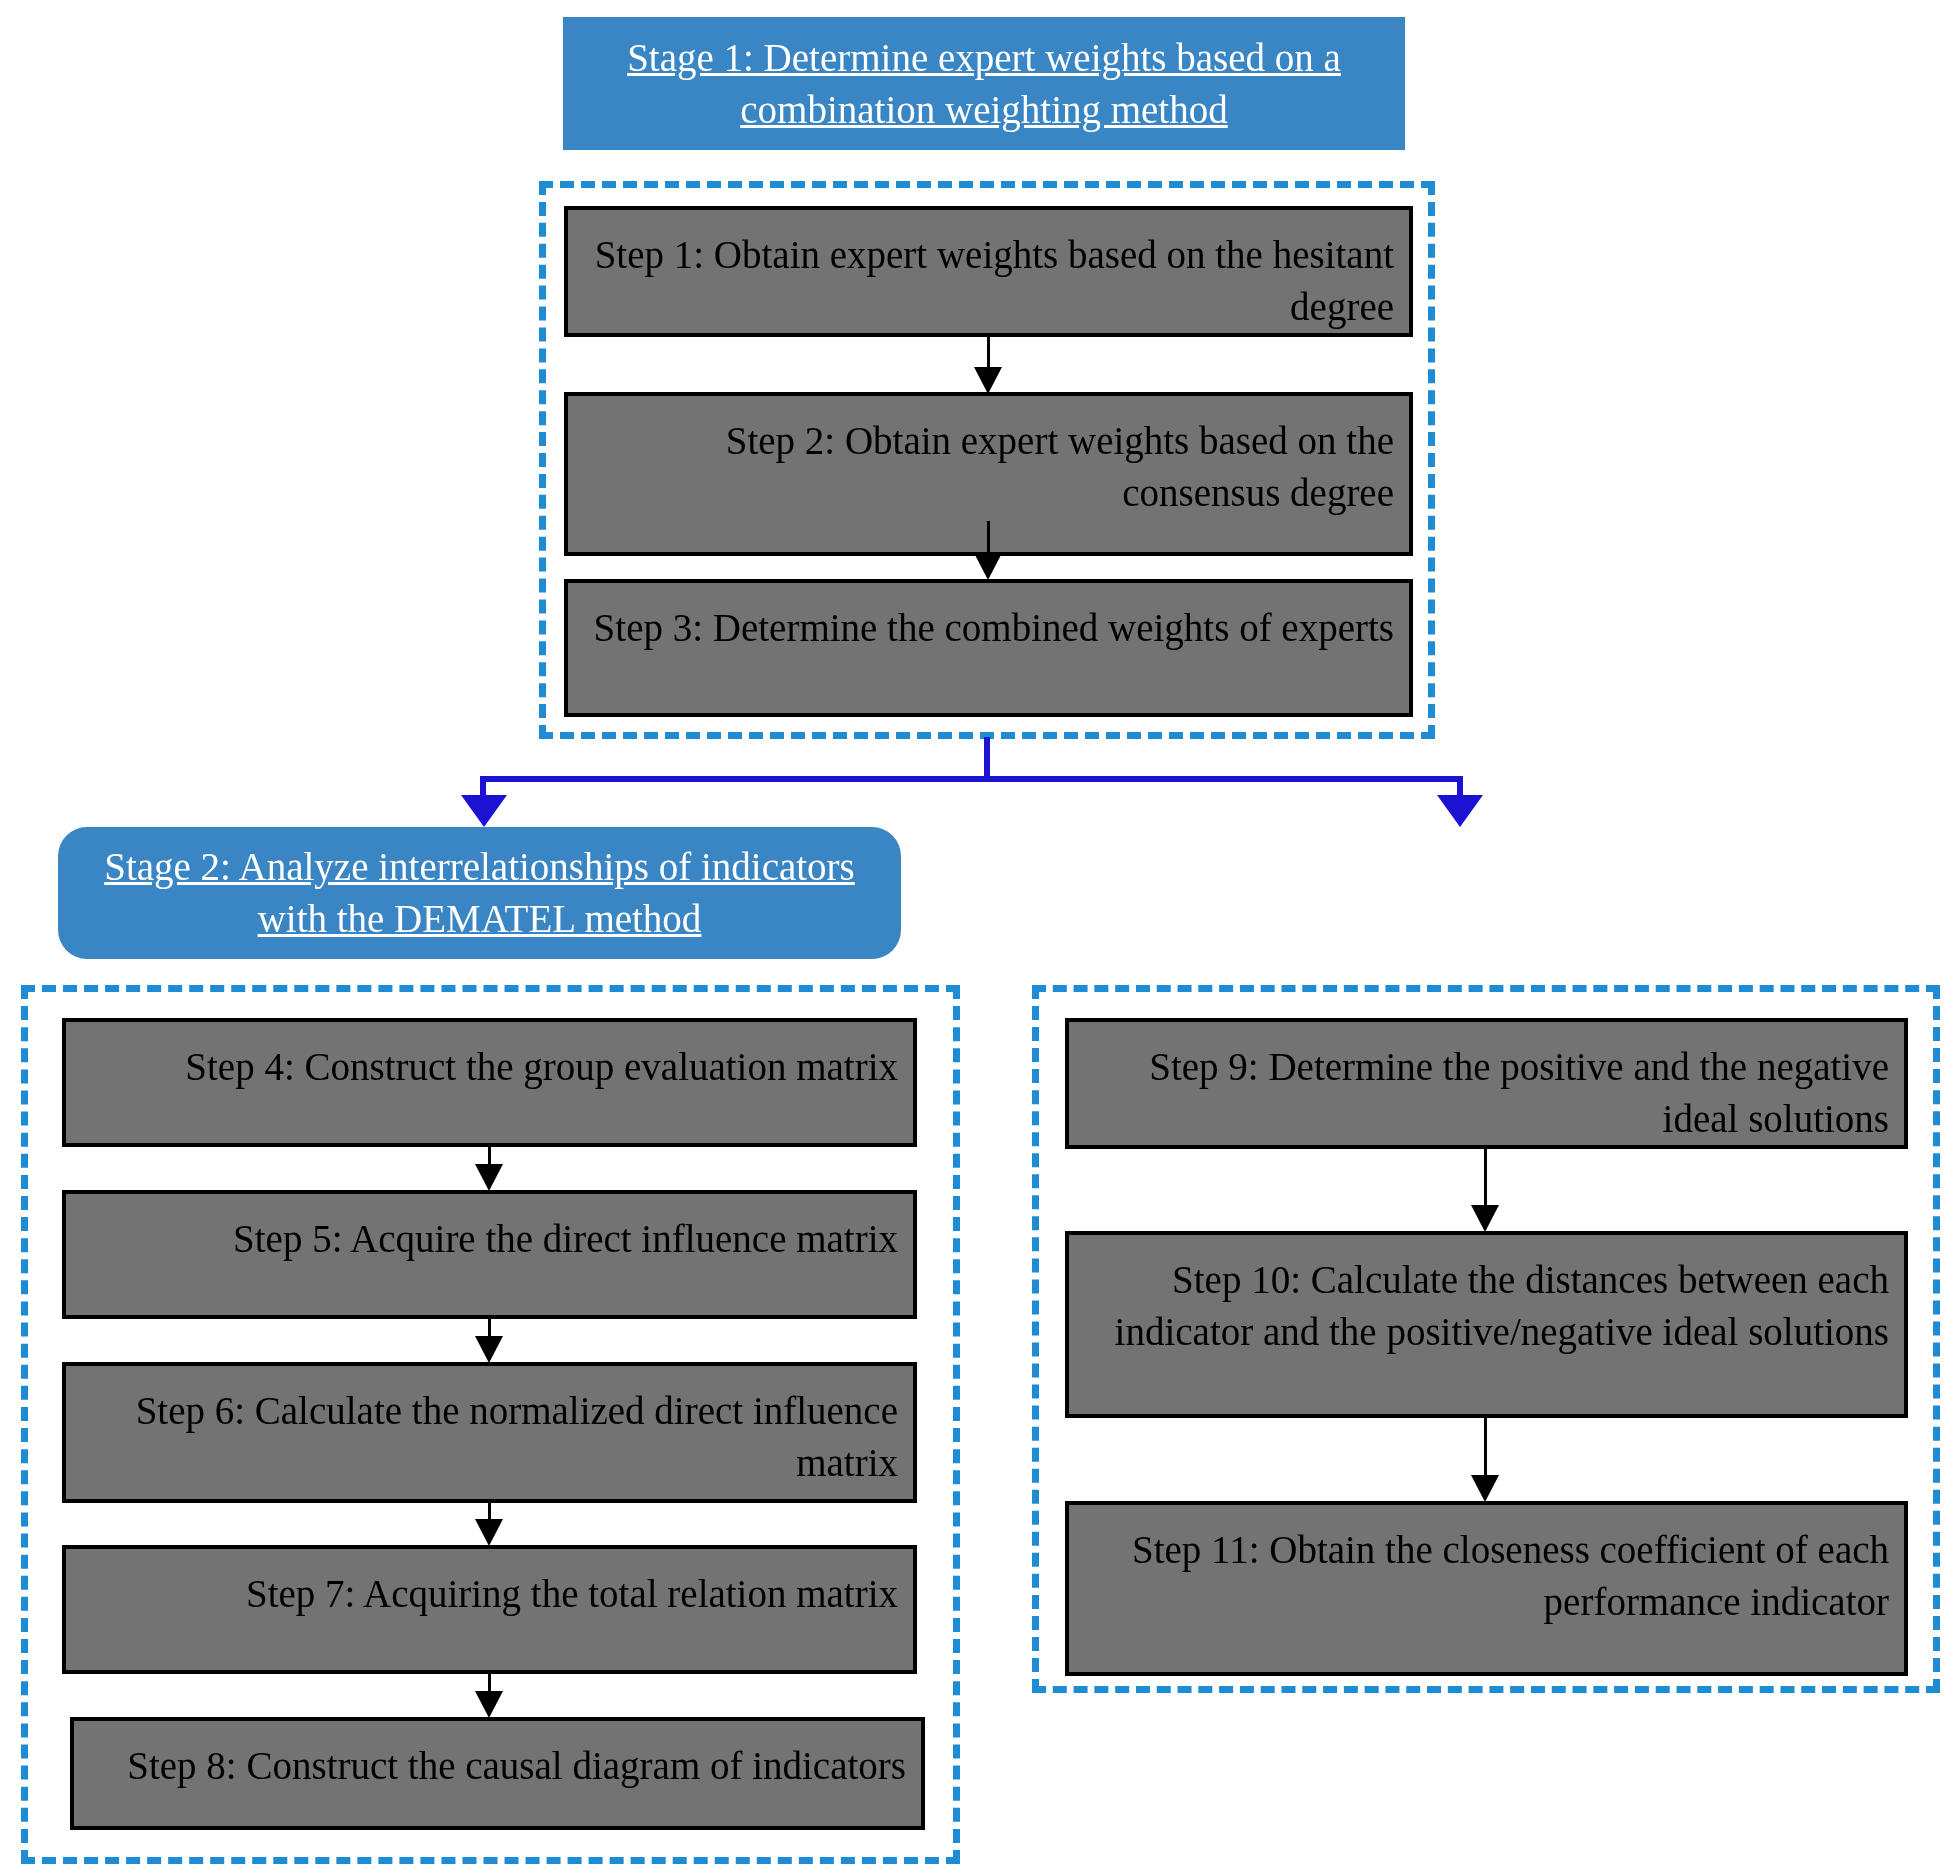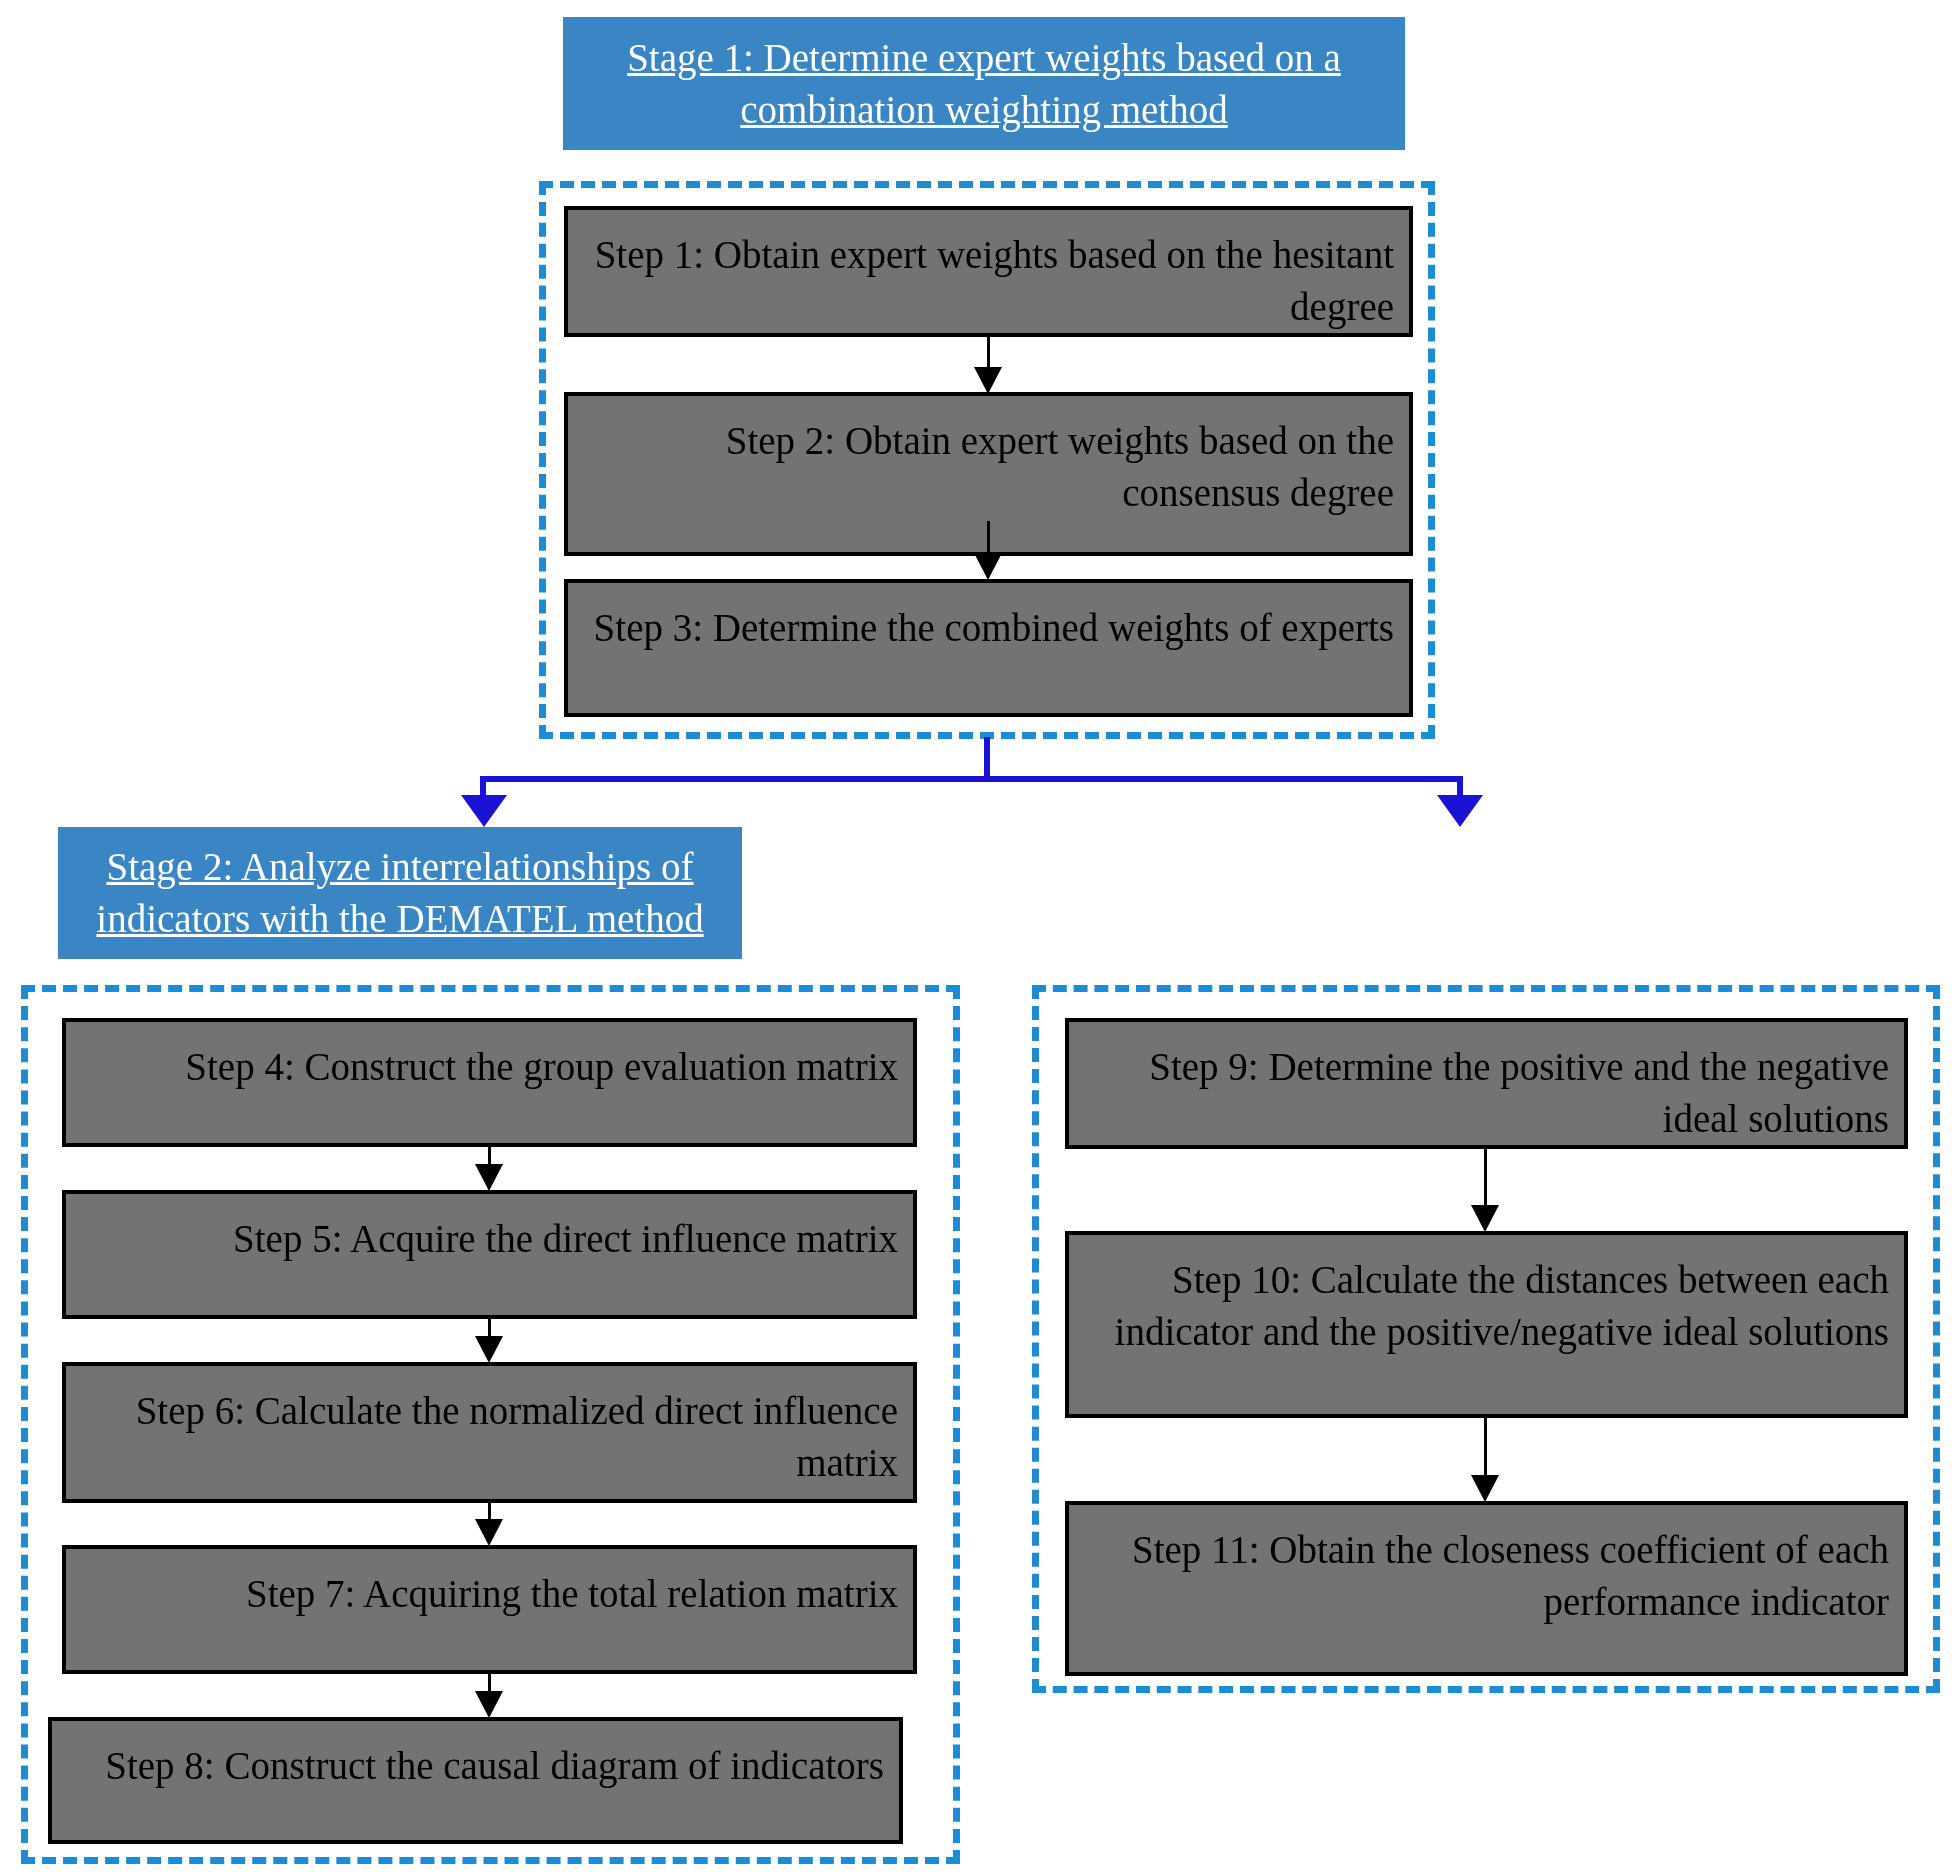--- a/index.html
+++ b/index.html
@@ -81,21 +81,21 @@
     <span>Step 3: Determine the combined weights of experts</span>
   </div>
 
   <div class="bline" style="left:984px;top:737px;width:6.2px;height:42px;"></div>
   <div class="bline" style="left:480px;top:776px;width:983px;height:6.2px;"></div>
   <div class="bline" style="left:480px;top:776px;width:6.2px;height:23.4px;"></div>
   <div class="bline" style="left:1457px;top:776px;width:6.2px;height:23.4px;"></div>
   <div class="bhead" style="left:461px;top:795px;"></div>
   <div class="bhead" style="left:1437px;top:795px;"></div>
 
-  <div class="hdr" style="left:58px;top:827px;width:684px;height:132px;padding:0 20.6px;">
+  <div class="hdr" style="left:58px;top:827px;width:843px;height:132px;padding:0 20.6px;border-radius:29px;">
     <span>Stage 2: Analyze interrelationships of indicators with the DEMATEL method</span>
   </div>
 
   <div class="dashed" style="left:20.6px;top:985px;width:939px;height:879px;"></div>
 
   <div class="box" style="left:62px;top:1018px;width:855px;height:129px;">
     <span>Step 4: Construct the group evaluation matrix</span>
   </div>
 
   <div class="arrow" style="left:470px;top:1146px;height:45px;">
@@ -123,21 +123,21 @@
 
   <div class="box" style="left:62px;top:1545px;width:855px;height:129px;">
     <span>Step 7: Acquiring the total relation matrix</span>
   </div>
 
   <div class="arrow" style="left:470px;top:1673px;height:45px;">
     <i class="shaft"></i>
     <i class="head"></i>
   </div>
 
-  <div class="box" style="left:48px;top:1717px;width:855px;height:127px;padding-left:48px;">
+  <div class="box" style="left:70px;top:1717px;width:855px;height:113px;padding-left:48px;">
     <span>Step 8: Construct the causal diagram of indicators</span>
   </div>
 
 
   <div class="dashed" style="left:1032px;top:985px;width:908px;height:708px;"></div>
 
   <div class="box" style="left:1065px;top:1018px;width:843px;height:131px;">
     <span>Step 9: Determine the positive and the negative ideal solutions</span>
   </div>
 

